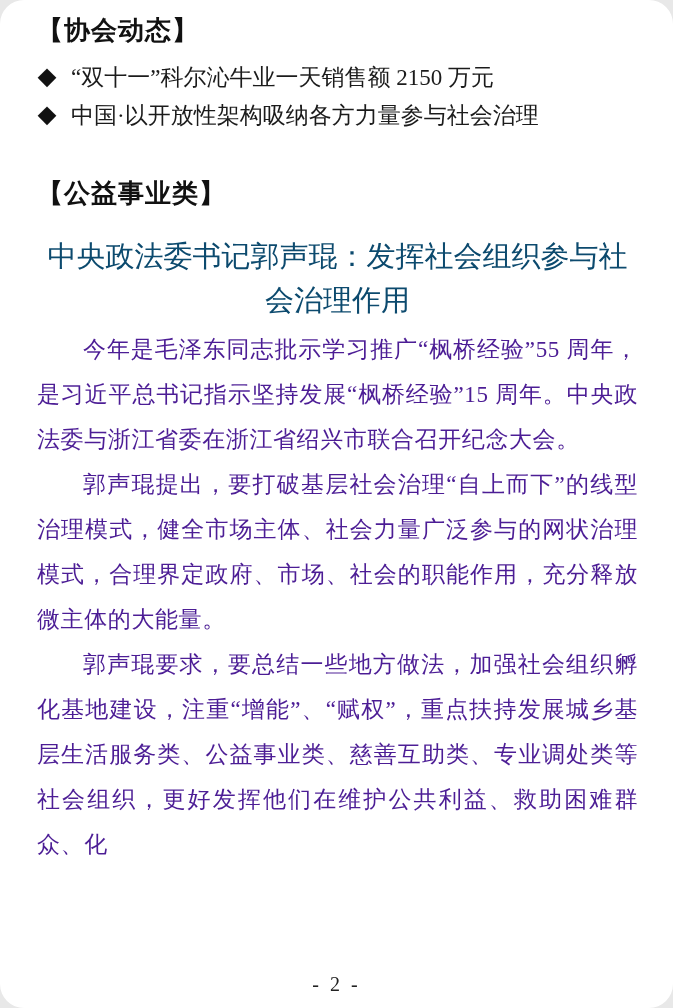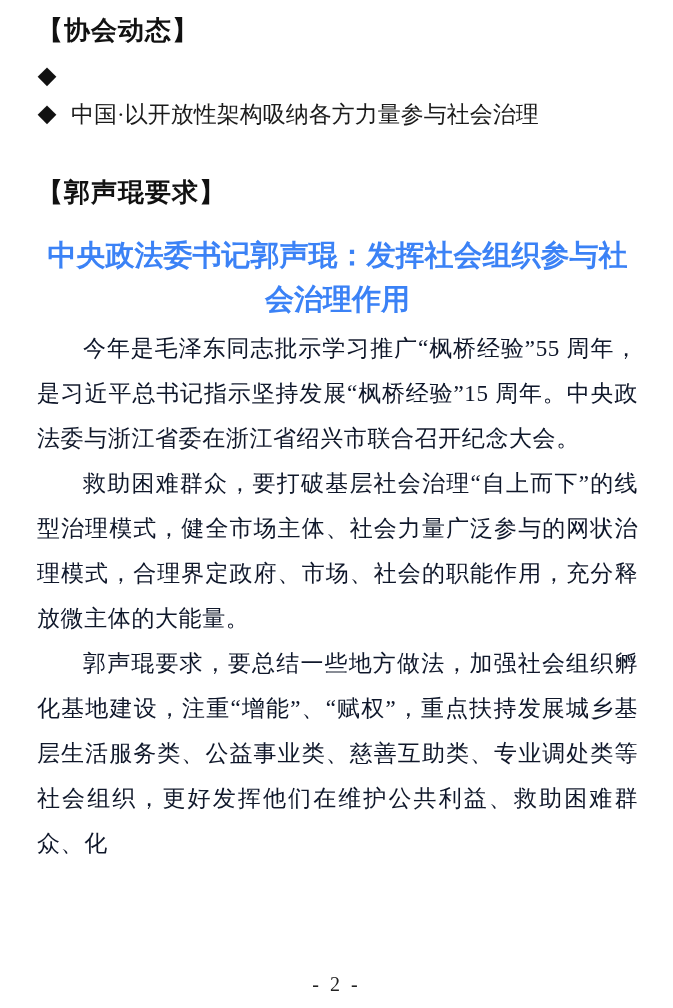--- a/index.html
+++ b/index.html
@@ -11,20 +11,21 @@
     width: 673px;
     height: 1008px;
     margin: 0 auto;
     background: #ffffff;
     box-sizing: border-box;
     position: relative;
     padding: 14px 35px 0 37px;
     color: #1b1b1b;
     font-family: "Liberation Serif", serif;
     overflow: hidden;
+    border-radius: 24px;
   }
   .section-header {
     font-family: "Liberation Sans", sans-serif;
     font-weight: 700;
     font-size: 26px;
     line-height: 33px;
     letter-spacing: 1px;
     color: #111111;
   }
   .bullet-list {
@@ -43,36 +44,36 @@
     font-size: 20px;
     color: #111111;
   }
   .section-politics {
     margin-top: 42px;
   }
   .article-title {
     margin-top: 24px;
     padding: 0 6px;
     font-size: 29px;
-    font-weight: 700;
+    font-weight: 400;
     line-height: 44px;
     text-align: center;
-    color: #3b82f6;
+    color: #0c4a6e;
   }
   .article-body {
     margin-top: 5px;
   }
   .article-body p {
     margin: 0;
     text-indent: 2em;
     text-align: justify;
     font-size: 23px;
     line-height: 45px;
     letter-spacing: 0.6px;
-    color: #0f172a;
+    color: #4c1d95;
   }
   .page-number {
     position: absolute;
     left: 0;
     right: 0;
     bottom: 12px;
     text-align: center;
     font-size: 20px;
     letter-spacing: 3px;
     color: #222222;
@@ -82,37 +83,38 @@
 <body>
 
 <div class="page">
 
   <div class="section">
     <div class="section-header">【协会动态】</div>
 
     <div class="bullet-list">
       <div class="bullet-item">
         <span class="bullet-marker">◆</span>
+        <span class="bullet-text">“双十一”科尔沁牛业一天销售额 2150 万元</span>
       </div>
       <div class="bullet-item">
         <span class="bullet-marker">◆</span>
         <span class="bullet-text">中国·以开放性架构吸纳各方力量参与社会治理</span>
       </div>
     </div>
   </div>
 
   <div class="section section-politics">
-    <div class="section-header">【郭声琨要求】</div>
+    <div class="section-header">【公益事业类】</div>
 
     <div class="article">
       <div class="article-title">中央政法委书记郭声琨：发挥社会组织参与社会治理作用</div>
 
       <div class="article-body">
         <p>今年是毛泽东同志批示学习推广“枫桥经验”55 周年，是习近平总书记指示坚持发展“枫桥经验”15 周年。中央政法委与浙江省委在浙江省绍兴市联合召开纪念大会。</p>
-        <p>救助困难群众，要打破基层社会治理“自上而下”的线型治理模式，健全市场主体、社会力量广泛参与的网状治理模式，合理界定政府、市场、社会的职能作用，充分释放微主体的大能量。</p>
+        <p>郭声琨提出，要打破基层社会治理“自上而下”的线型治理模式，健全市场主体、社会力量广泛参与的网状治理模式，合理界定政府、市场、社会的职能作用，充分释放微主体的大能量。</p>
         <p>郭声琨要求，要总结一些地方做法，加强社会组织孵化基地建设，注重“增能”、“赋权”，重点扶持发展城乡基层生活服务类、公益事业类、慈善互助类、专业调处类等社会组织，更好发挥他们在维护公共利益、救助困难群众、化</p>
       </div>
     </div>
   </div>
 
   <div class="page-number">- 2 -</div>
 
 </div>
 
 </body></html>

